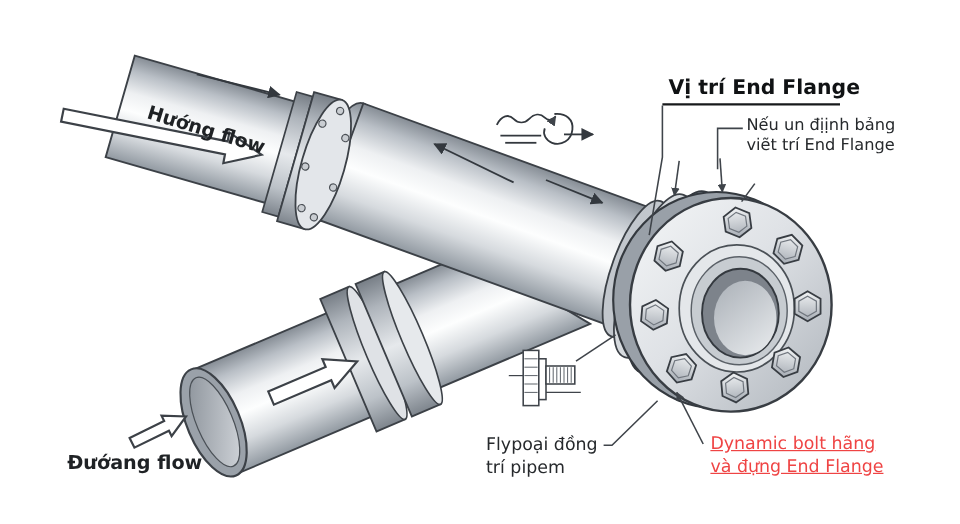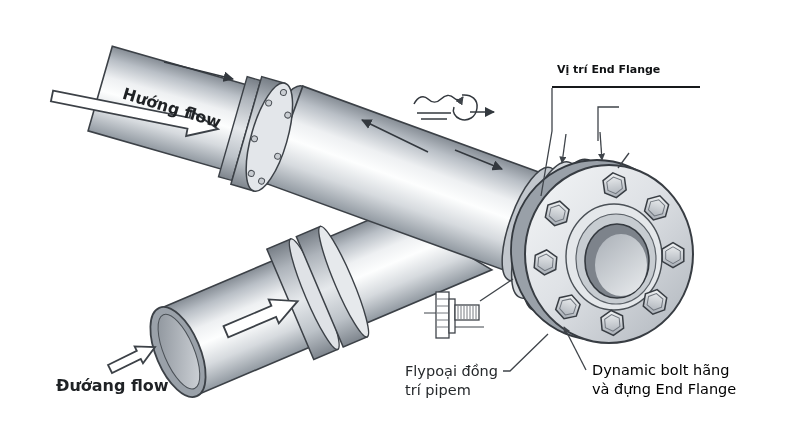--- a/index.html
+++ b/index.html
@@ -2,24 +2,24 @@
 <html><head>
 <meta charset="utf-8">
 <style>
   html,body{margin:0;padding:0;background:#ffffff;}
   .canvas{position:relative;width:800px;height:437px;background:#ffffff;overflow:hidden;
           font-family:"DejaVu Sans","Liberation Sans",sans-serif;}
   .canvas svg{position:absolute;left:0;top:0;}
   .label{position:absolute;color:#1f2225;white-space:pre-line;line-height:1.28;}
   .flow-top{left:126px;top:84px;font-size:16px;font-weight:600;transform:rotate(17deg);transform-origin:left top;}
   .flow-bottom{left:56px;top:376px;font-size:16px;font-weight:700;}
-  .flange-title{left:557px;top:63px;font-size:11px;font-weight:700;color:#101214;}
+  .flange-title{left:557px;top:63px;font-size:17px;font-weight:700;color:#101214;}
   .flange-note{left:622px;top:96px;font-size:13.5px;color:#26292c;}
   .pipe-note{left:405px;top:362px;width:102px;text-align:left;font-size:14.5px;color:#26292c;}
-  .bolt-note{left:592px;top:361px;font-size:14.5px;color:#000000;}
+  .bolt-note{left:592px;top:361px;font-size:14.5px;color:#ef4444;text-decoration:underline;}
 </style>
 </head>
 <body>
 
 <div class="canvas">
 <svg width="800" height="437" viewBox="0 0 800 437">
   <defs>
     <linearGradient id="gPipe" x1="0" y1="0" x2="0" y2="1">
       <stop offset="0" stop-color="#868d95"></stop>
           <stop offset="0.15" stop-color="#b9bfc6"></stop>
@@ -160,17 +160,19 @@
 
   <g fill="#ffffff" stroke="#3c4147" stroke-width="1.8">
     <path d="M53.1,90.6 L189.7,117.8 L191.1,110.4 L218,129 L186.1,136 L187.5,128.6 L50.9,101.4 Z"></path>
     <path d="M108,365 L136.8,350.9 L134.6,346.4 L155,347 L143,363.4 L140.8,359 L112,373 Z"></path>
   </g>
 </svg>
 
 <div class="label flow-top">Hướng flow</div>
 <div class="label flow-bottom">Đướang flow</div>
 <div class="label flange-title">Vị trí End Flange</div>
+<div class="label flange-note">Nếu un địịnh bảng
+viẽt trí End Flange</div>
 <div class="label pipe-note">Flypoại đồng
 trí pipem</div>
 <div class="label bolt-note">Dynamic bolt hãng
 và đựng End Flange</div>
 </div>
 
 </body></html>

